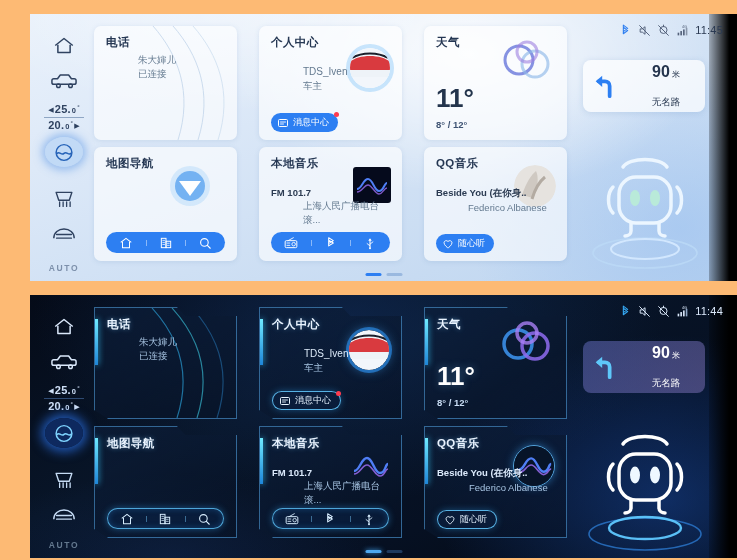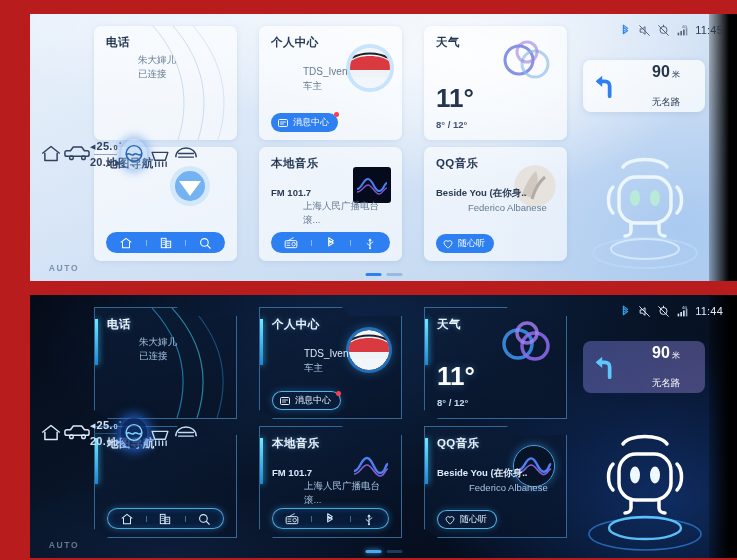--- a/index.html
+++ b/index.html
@@ -1,19 +1,19 @@
 <!DOCTYPE html>
 <html><head>
 <meta charset="utf-8">
 <style>
   * { margin:0; padding:0; box-sizing:border-box; }
   html,body { width:737px; height:560px; background:#000; overflow:hidden;
     font-family:"Liberation Sans","DejaVu Sans",sans-serif; }
 
-  .photo { position:relative; width:737px; height:560px; background:#b91c1c; }
+  .photo { position:relative; width:737px; height:560px; background:#fdba74; }
 
   
   .panel { position:absolute; overflow:hidden; }
   #panel-light {
     left:30px; top:14px; width:707px; height:267px;
     background:
       radial-gradient(ellipse 340px 200px at 62% 15%, rgba(255,255,255,.85), rgba(255,255,255,0) 70%),
       radial-gradient(ellipse 300px 240px at 92% 80%, rgba(150,190,240,.55), rgba(150,190,240,0) 70%),
       linear-gradient(160deg,#e9f1fb 0%,#dde9f8 30%,#cfe0f4 60%,#bcd4ef 100%);
   }
@@ -38,21 +38,21 @@
   
   .statusbar { position:absolute; right:14px; top:8px; display:flex; align-items:center;
     gap:6px; height:16px; z-index:6; }
   .sb-time { font-size:11px; letter-spacing:.2px; }
   #panel-light .sb-time { color:#2b3a52; }
   #panel-dark  .sb-time { color:#dce9fb; }
   .sb-ico { width:13px; height:13px; display:block; }
 
   
   .sidebar { position:absolute; left:8px; top:10px; width:52px; height:calc(100% - 14px);
-    display:flex; flex-direction:row; align-items:center; gap:0; z-index:5; }
+    display:flex; flex-direction:column; align-items:center; gap:0; z-index:5; }
   .sb-btn { width:38px; height:30px; display:flex; align-items:center; justify-content:center;
     position:relative; margin-top:6px; }
   .sb-btn svg { width:26px; height:21px; display:block; }
   #panel-light .sb-btn svg { stroke:#3a5party; }
   .temps { margin-top:7px; text-align:center; width:48px; }
   .temp-row { font-size:11px; font-weight:700; letter-spacing:.2px; line-height:1.15;
     display:flex; align-items:baseline; justify-content:center; gap:1px; }
   .temp-row .deg { font-size:6px; position:relative; top:-4px; }
   .temp-row .dec { font-size:7.5px; }
   .temp-arrow { font-size:7px; position:relative; top:-1px; }

